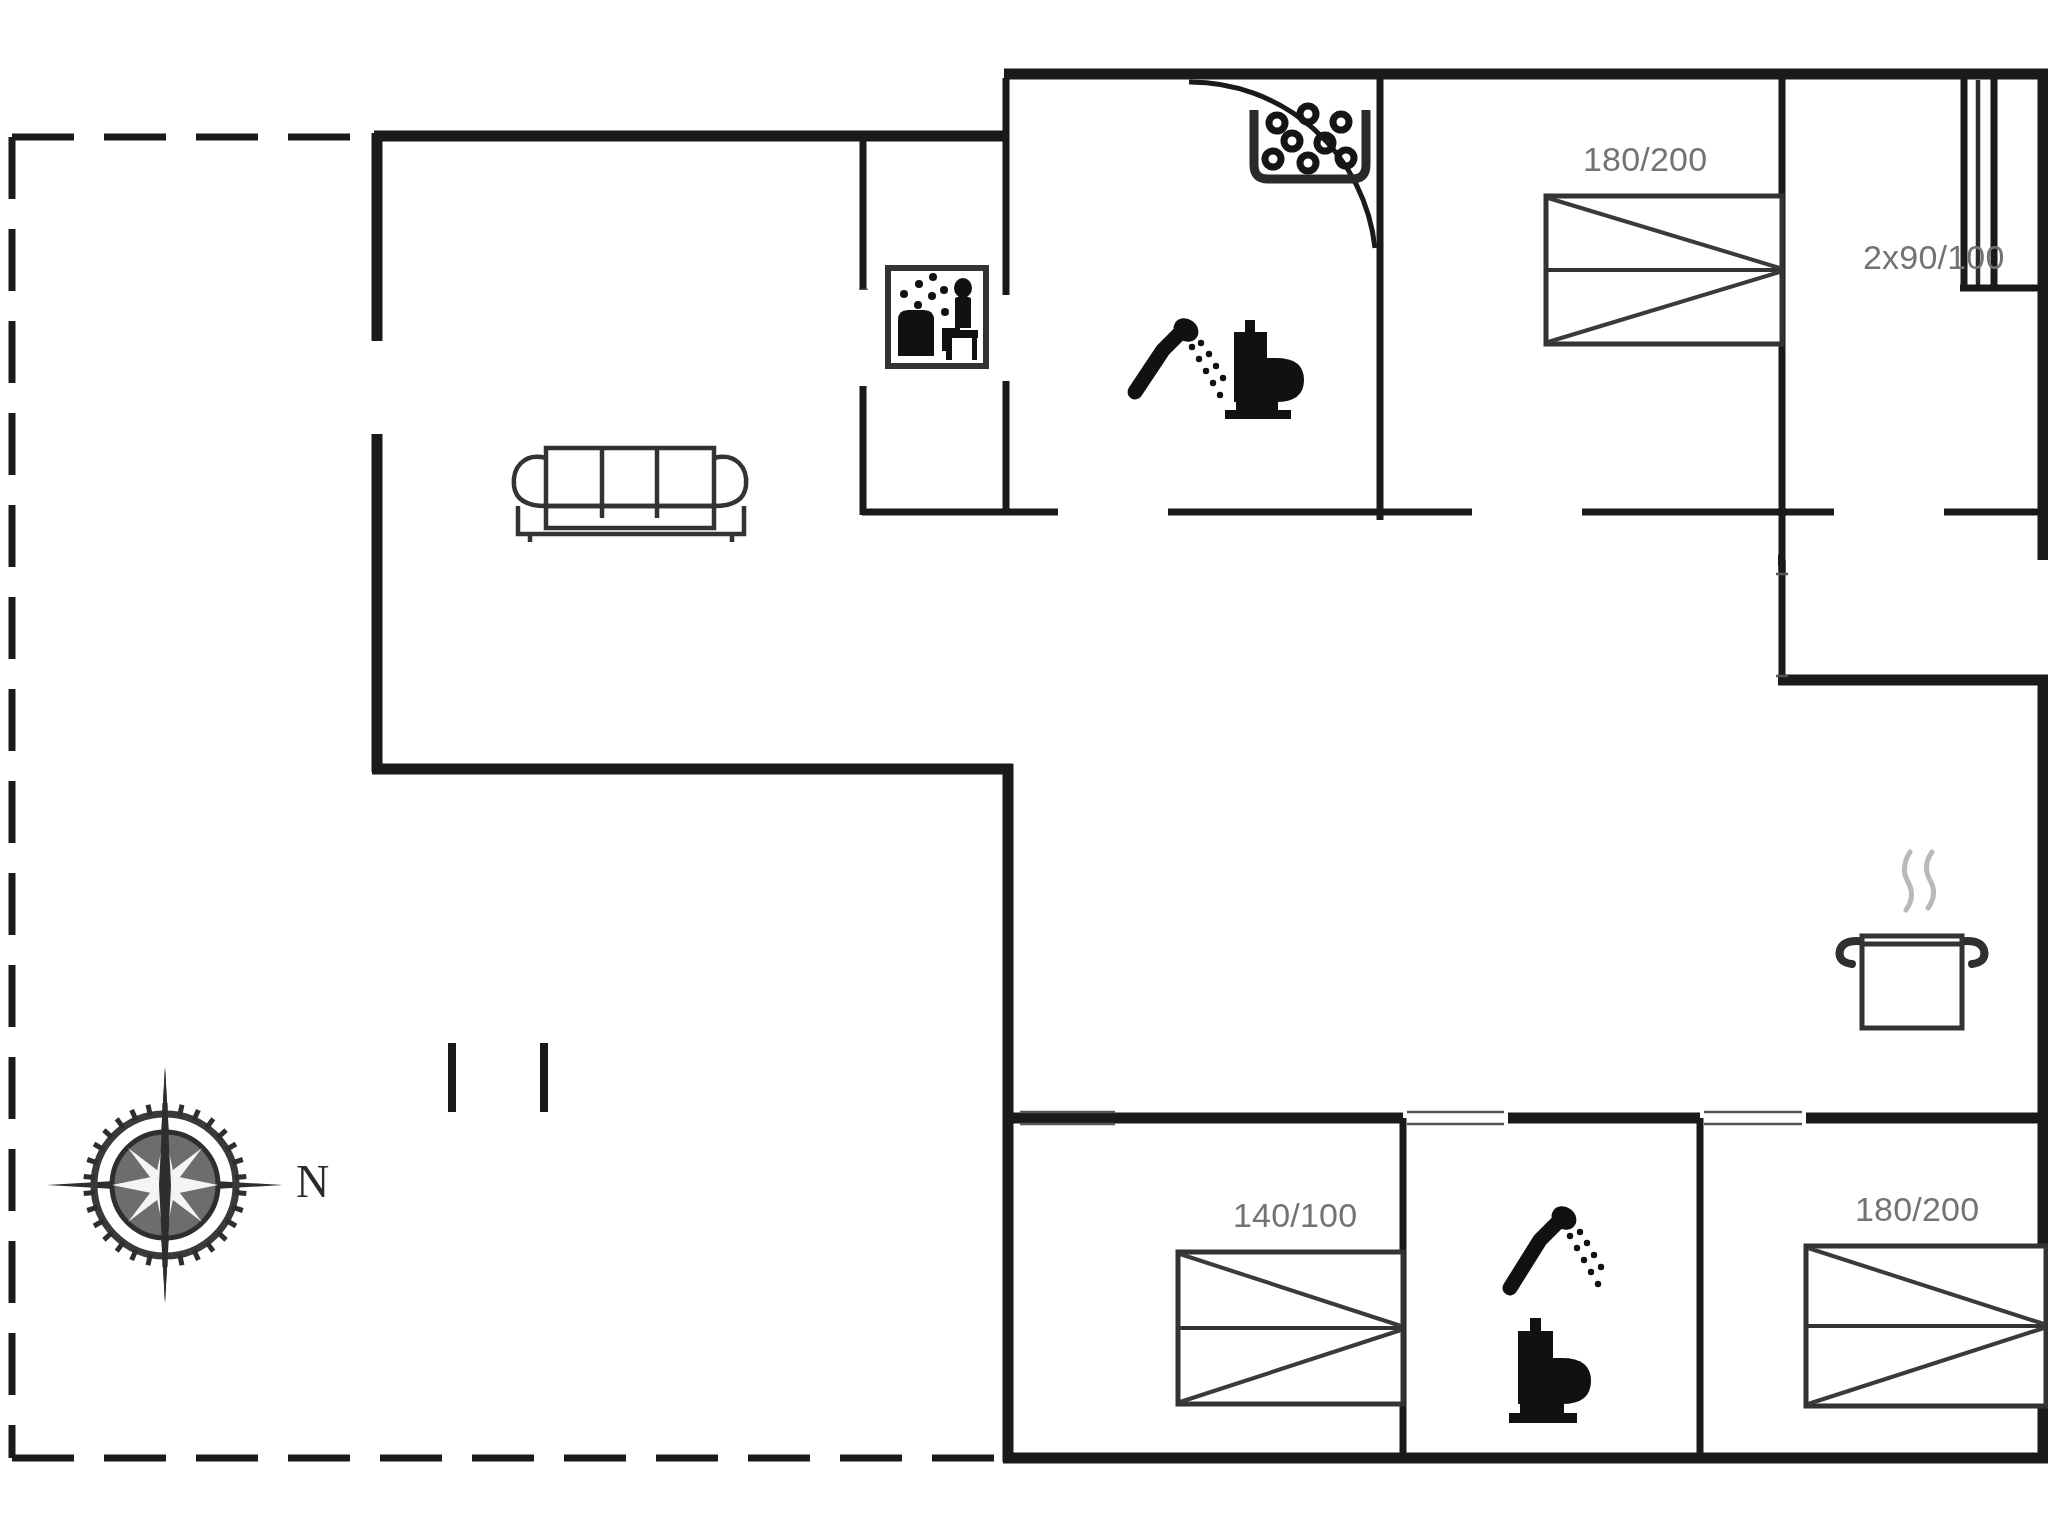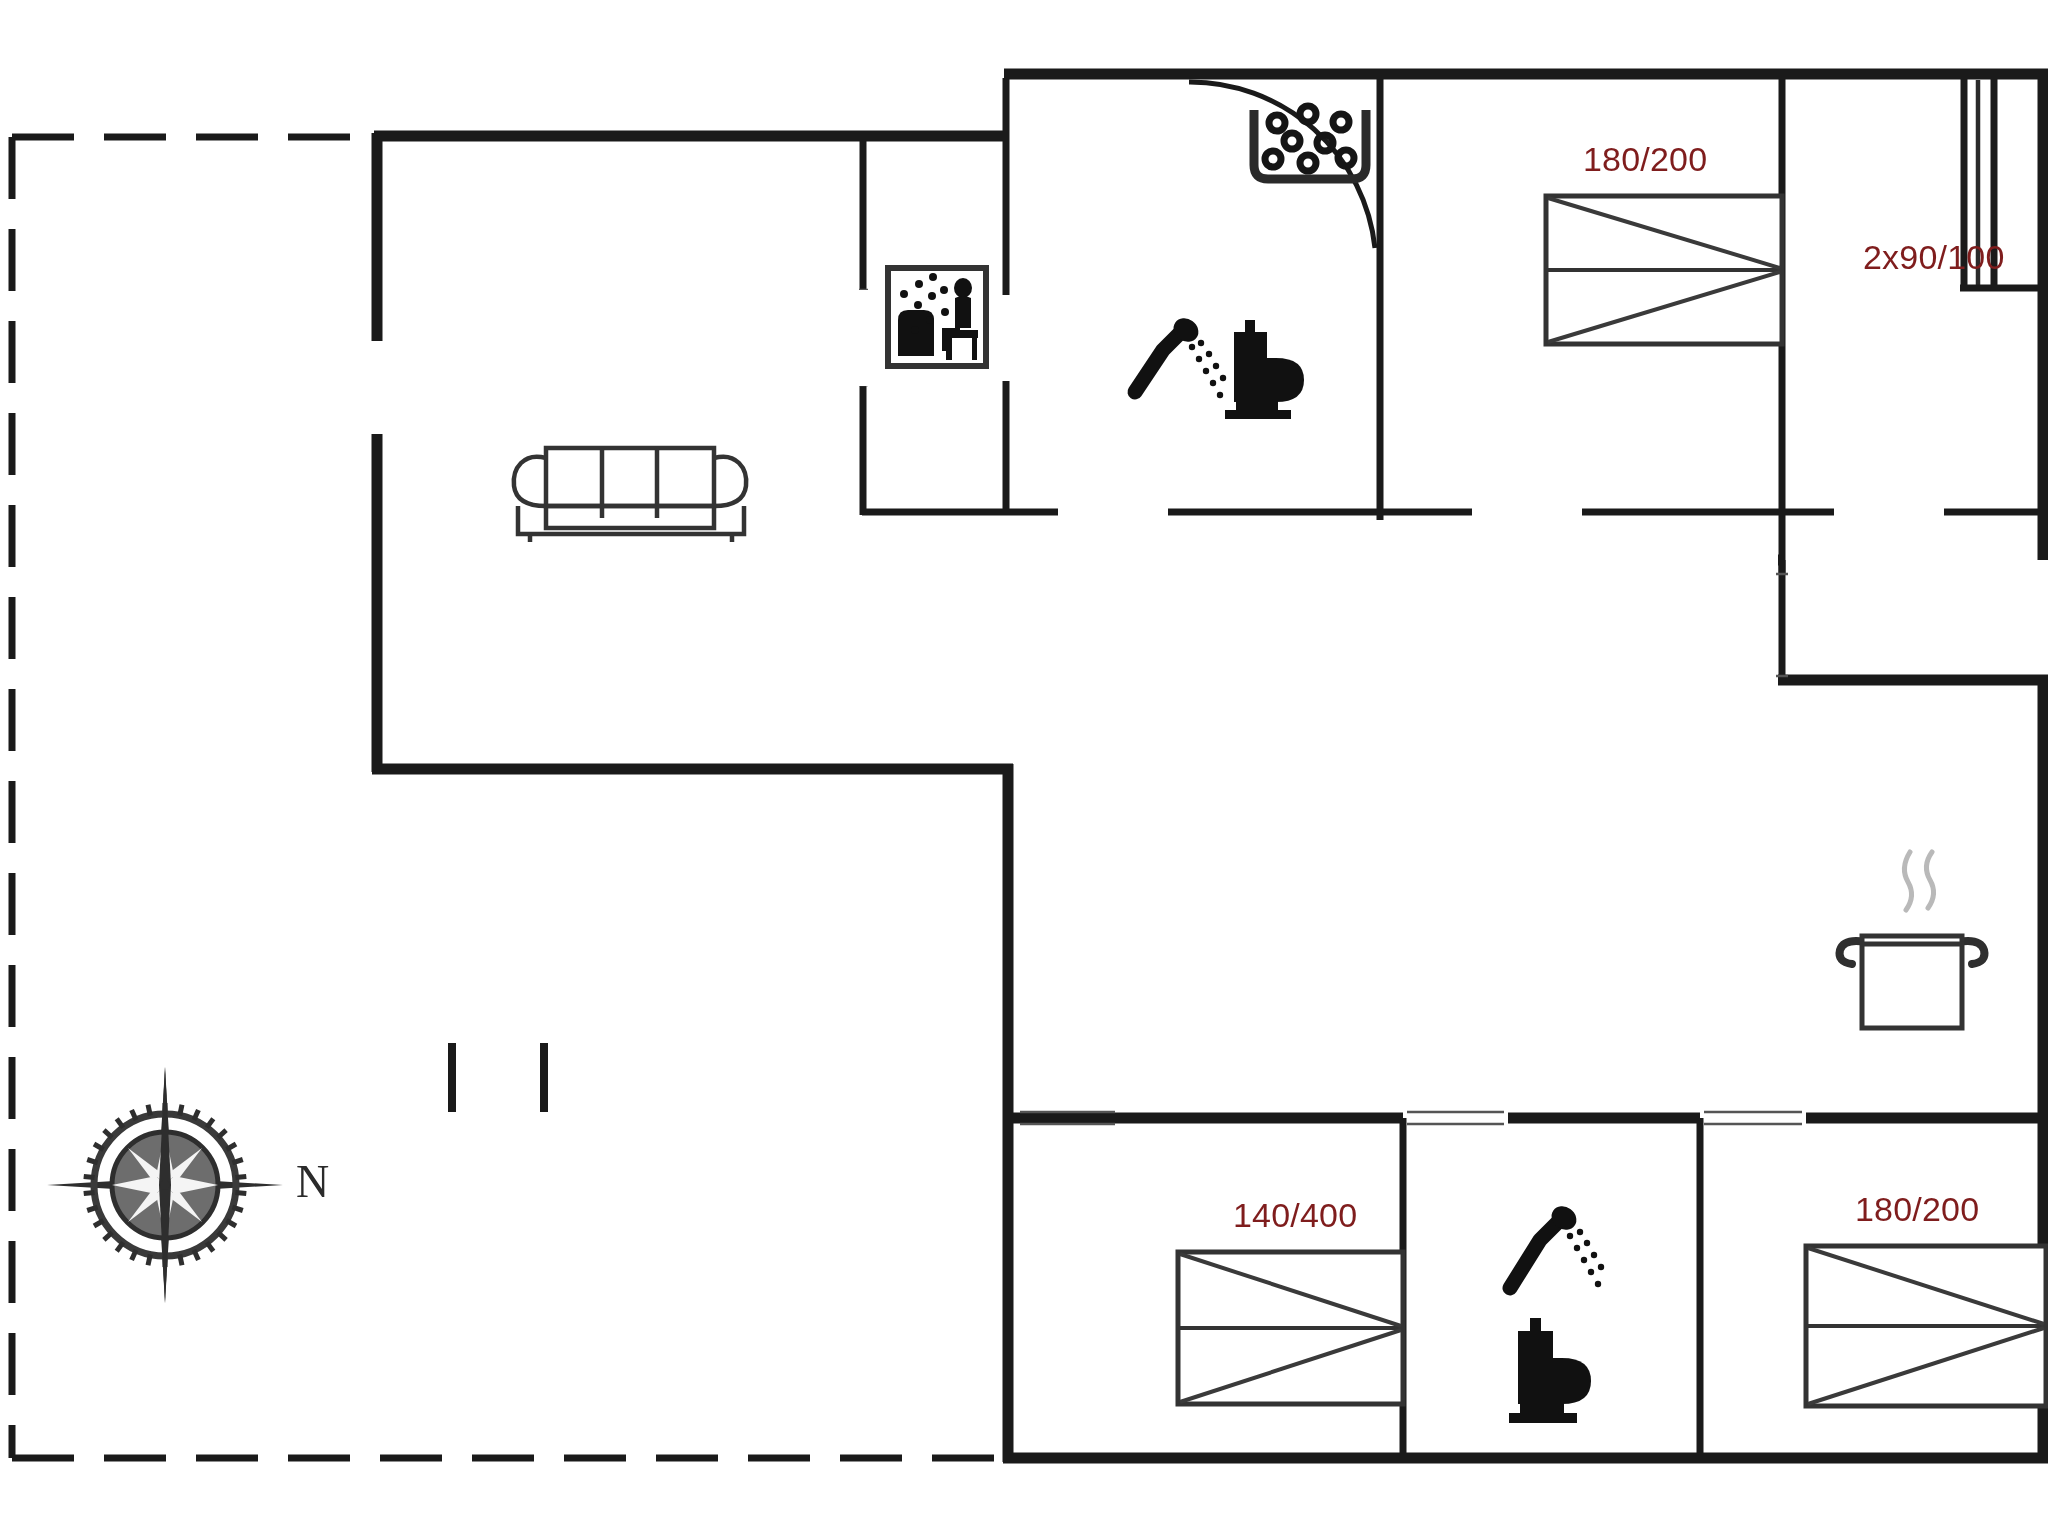--- a/index.html
+++ b/index.html
@@ -39,21 +39,21 @@
   .furn-line  { stroke: #333333; stroke-width: 4.5; fill: none; }
   .furn-fill  { fill: #111111; }
   .pot-line   { stroke: #333333; stroke-width: 5; fill: #ffffff; }
   .steam-line { stroke: #b9b9b9; stroke-width: 5; fill: none; stroke-linecap: round; }
   .tick-line  { stroke: #1a1a1a; stroke-width: 8; fill: none; stroke-linecap: butt; }
 
   .dim-label {
     position: absolute;
     font-family: "Liberation Sans", sans-serif;
     font-size: 34px;
-    color: #7f1d1d;
+    color: #737373;
     letter-spacing: 0.2px;
     white-space: nowrap;
     user-select: none;
   }
   .compass-label {
     position: absolute;
     font-family: "Liberation Serif", serif;
     font-size: 46px;
     color: #2b2b2b;
     white-space: nowrap;
@@ -376,19 +376,19 @@
       <path d="M 0 -118 L 6 0 L 0 118 L -6 0 Z" fill="#2e2e2e"></path>
       <circle r="5" fill="#2e2e2e"></circle>
     </g>
 
   </svg>
 
   <div class="dim-label" style="left:1583px; top:140px;">180/200</div>
 
   <div class="dim-label" style="left:1863px; top:238px;">2x90/100</div>
 
-  <div class="dim-label" style="left:1233px; top:1196px;">140/400</div>
+  <div class="dim-label" style="left:1233px; top:1196px;">140/100</div>
 
   <div class="dim-label" style="left:1855px; top:1190px;">180/200</div>
 
   <div class="compass-label" style="left:296px; top:1155px;">N</div>
 
 </div>
 
 </body></html>

